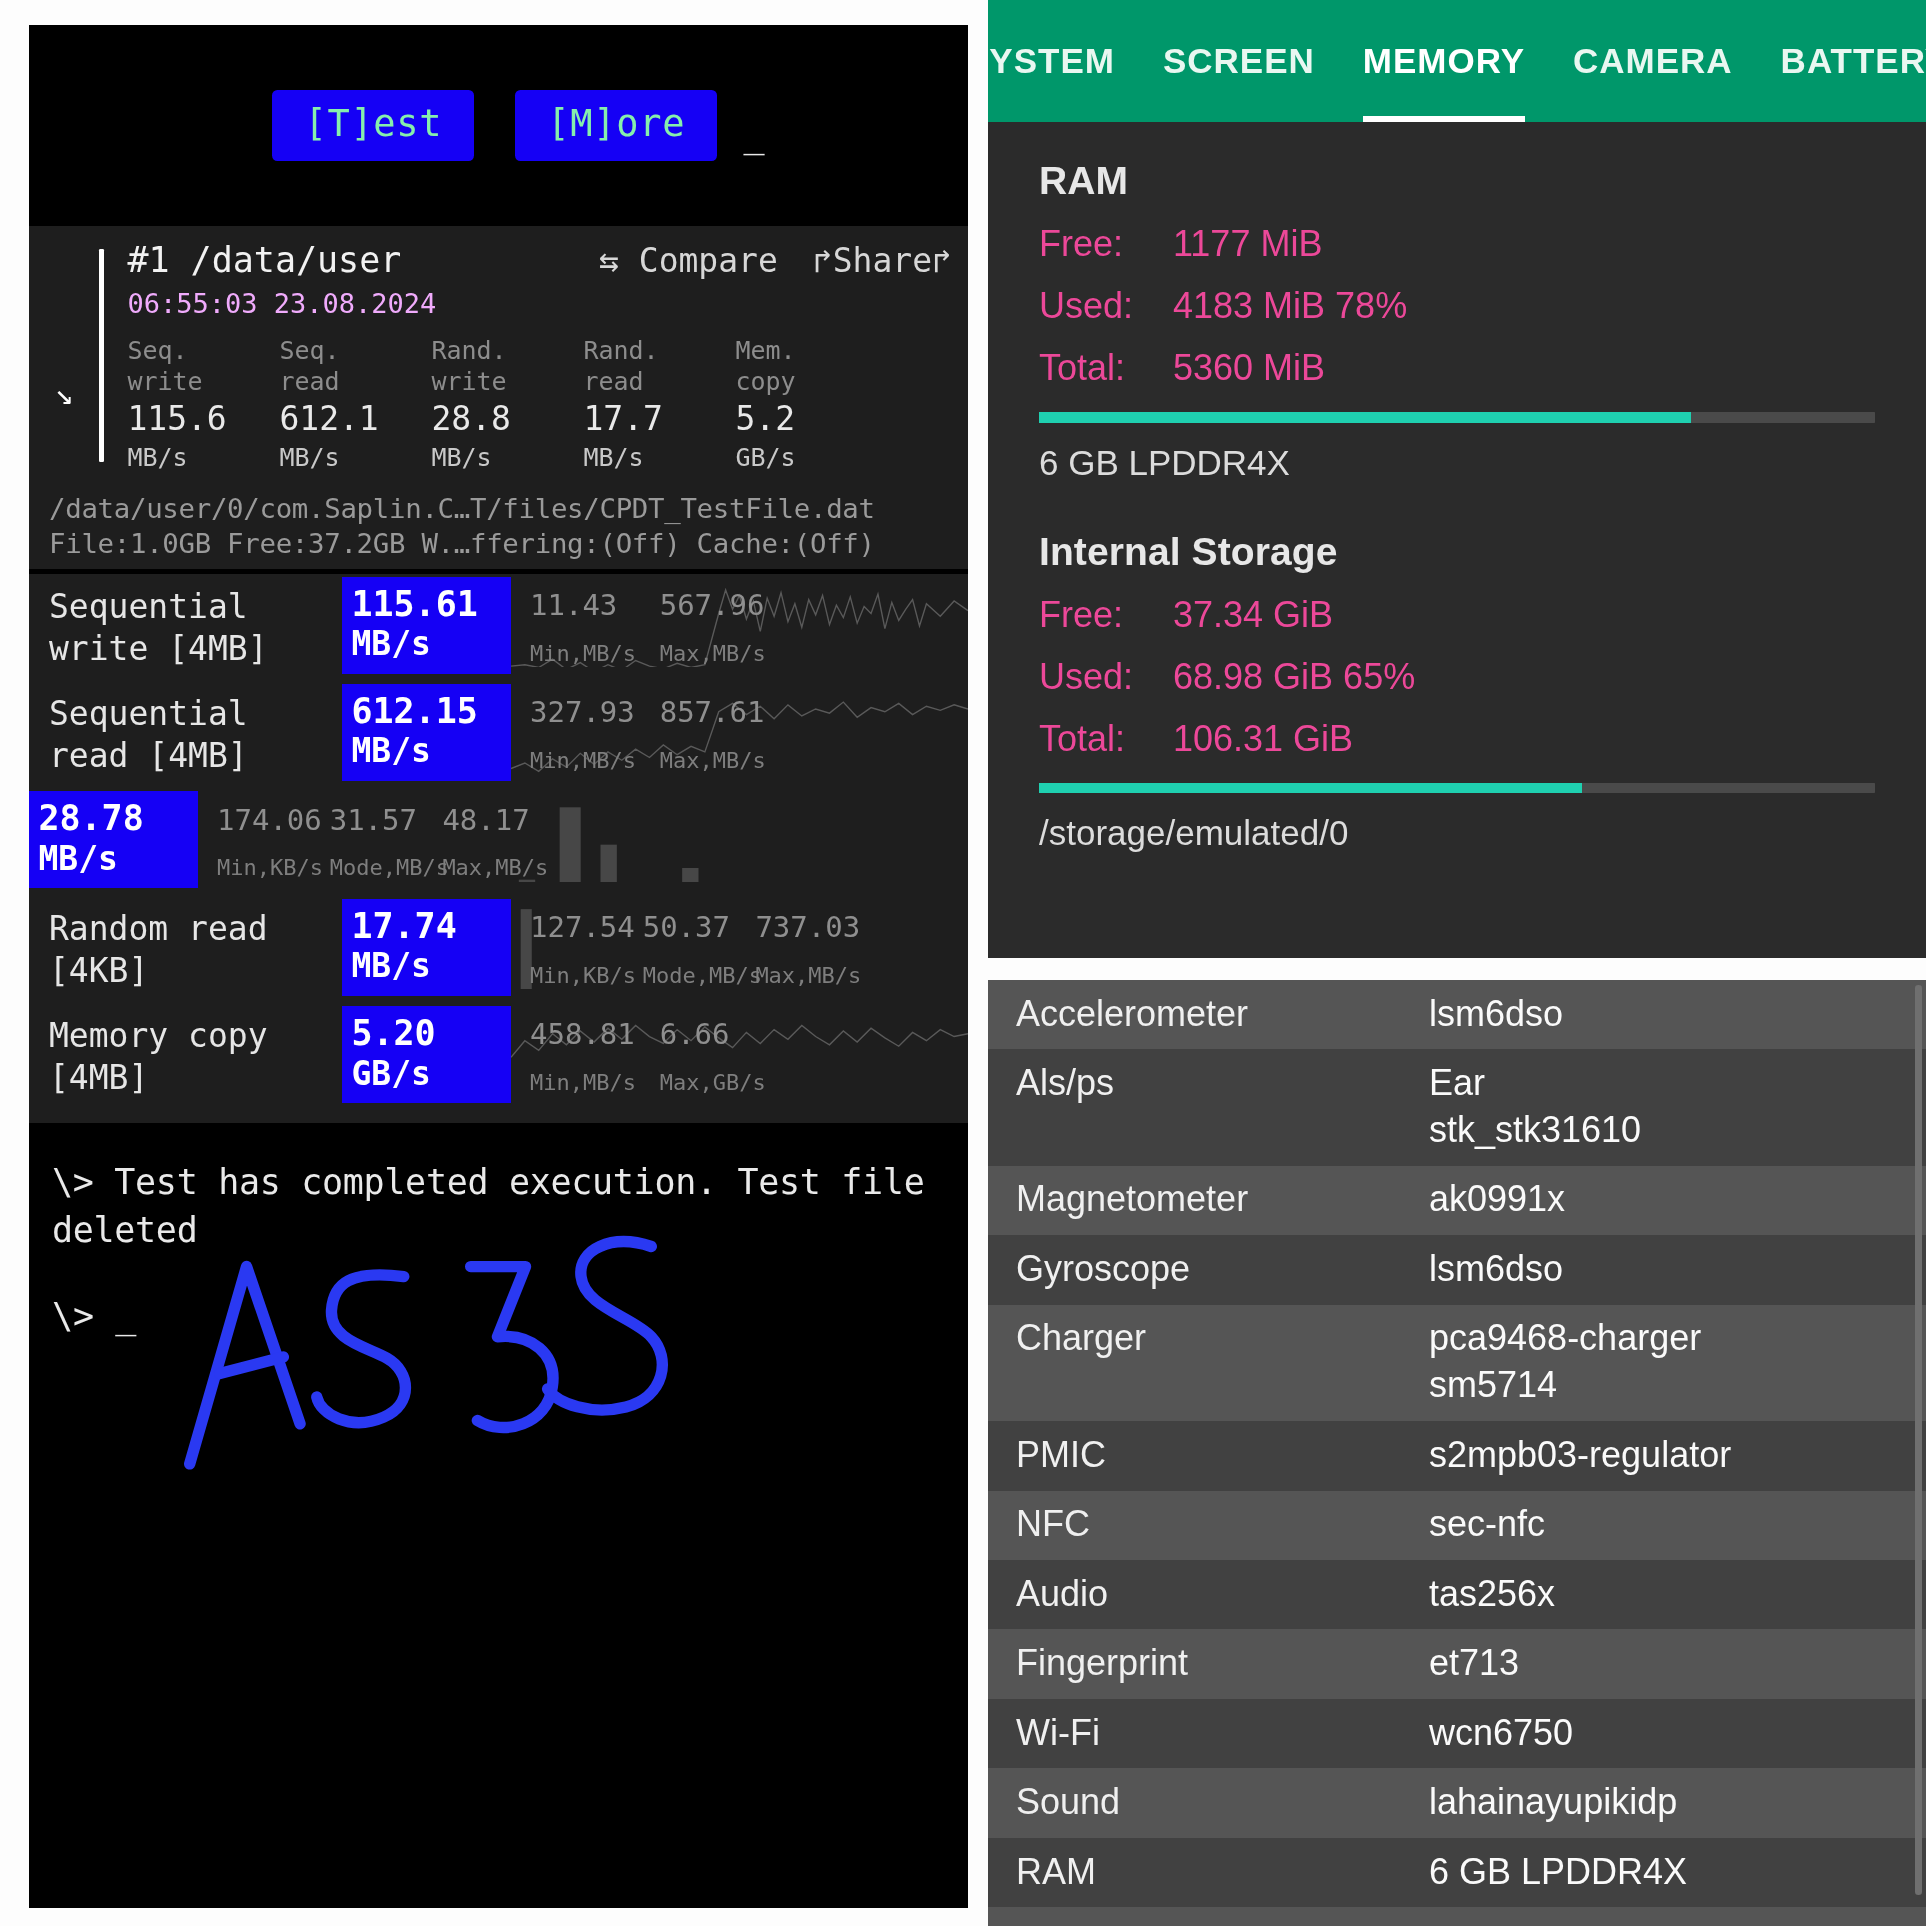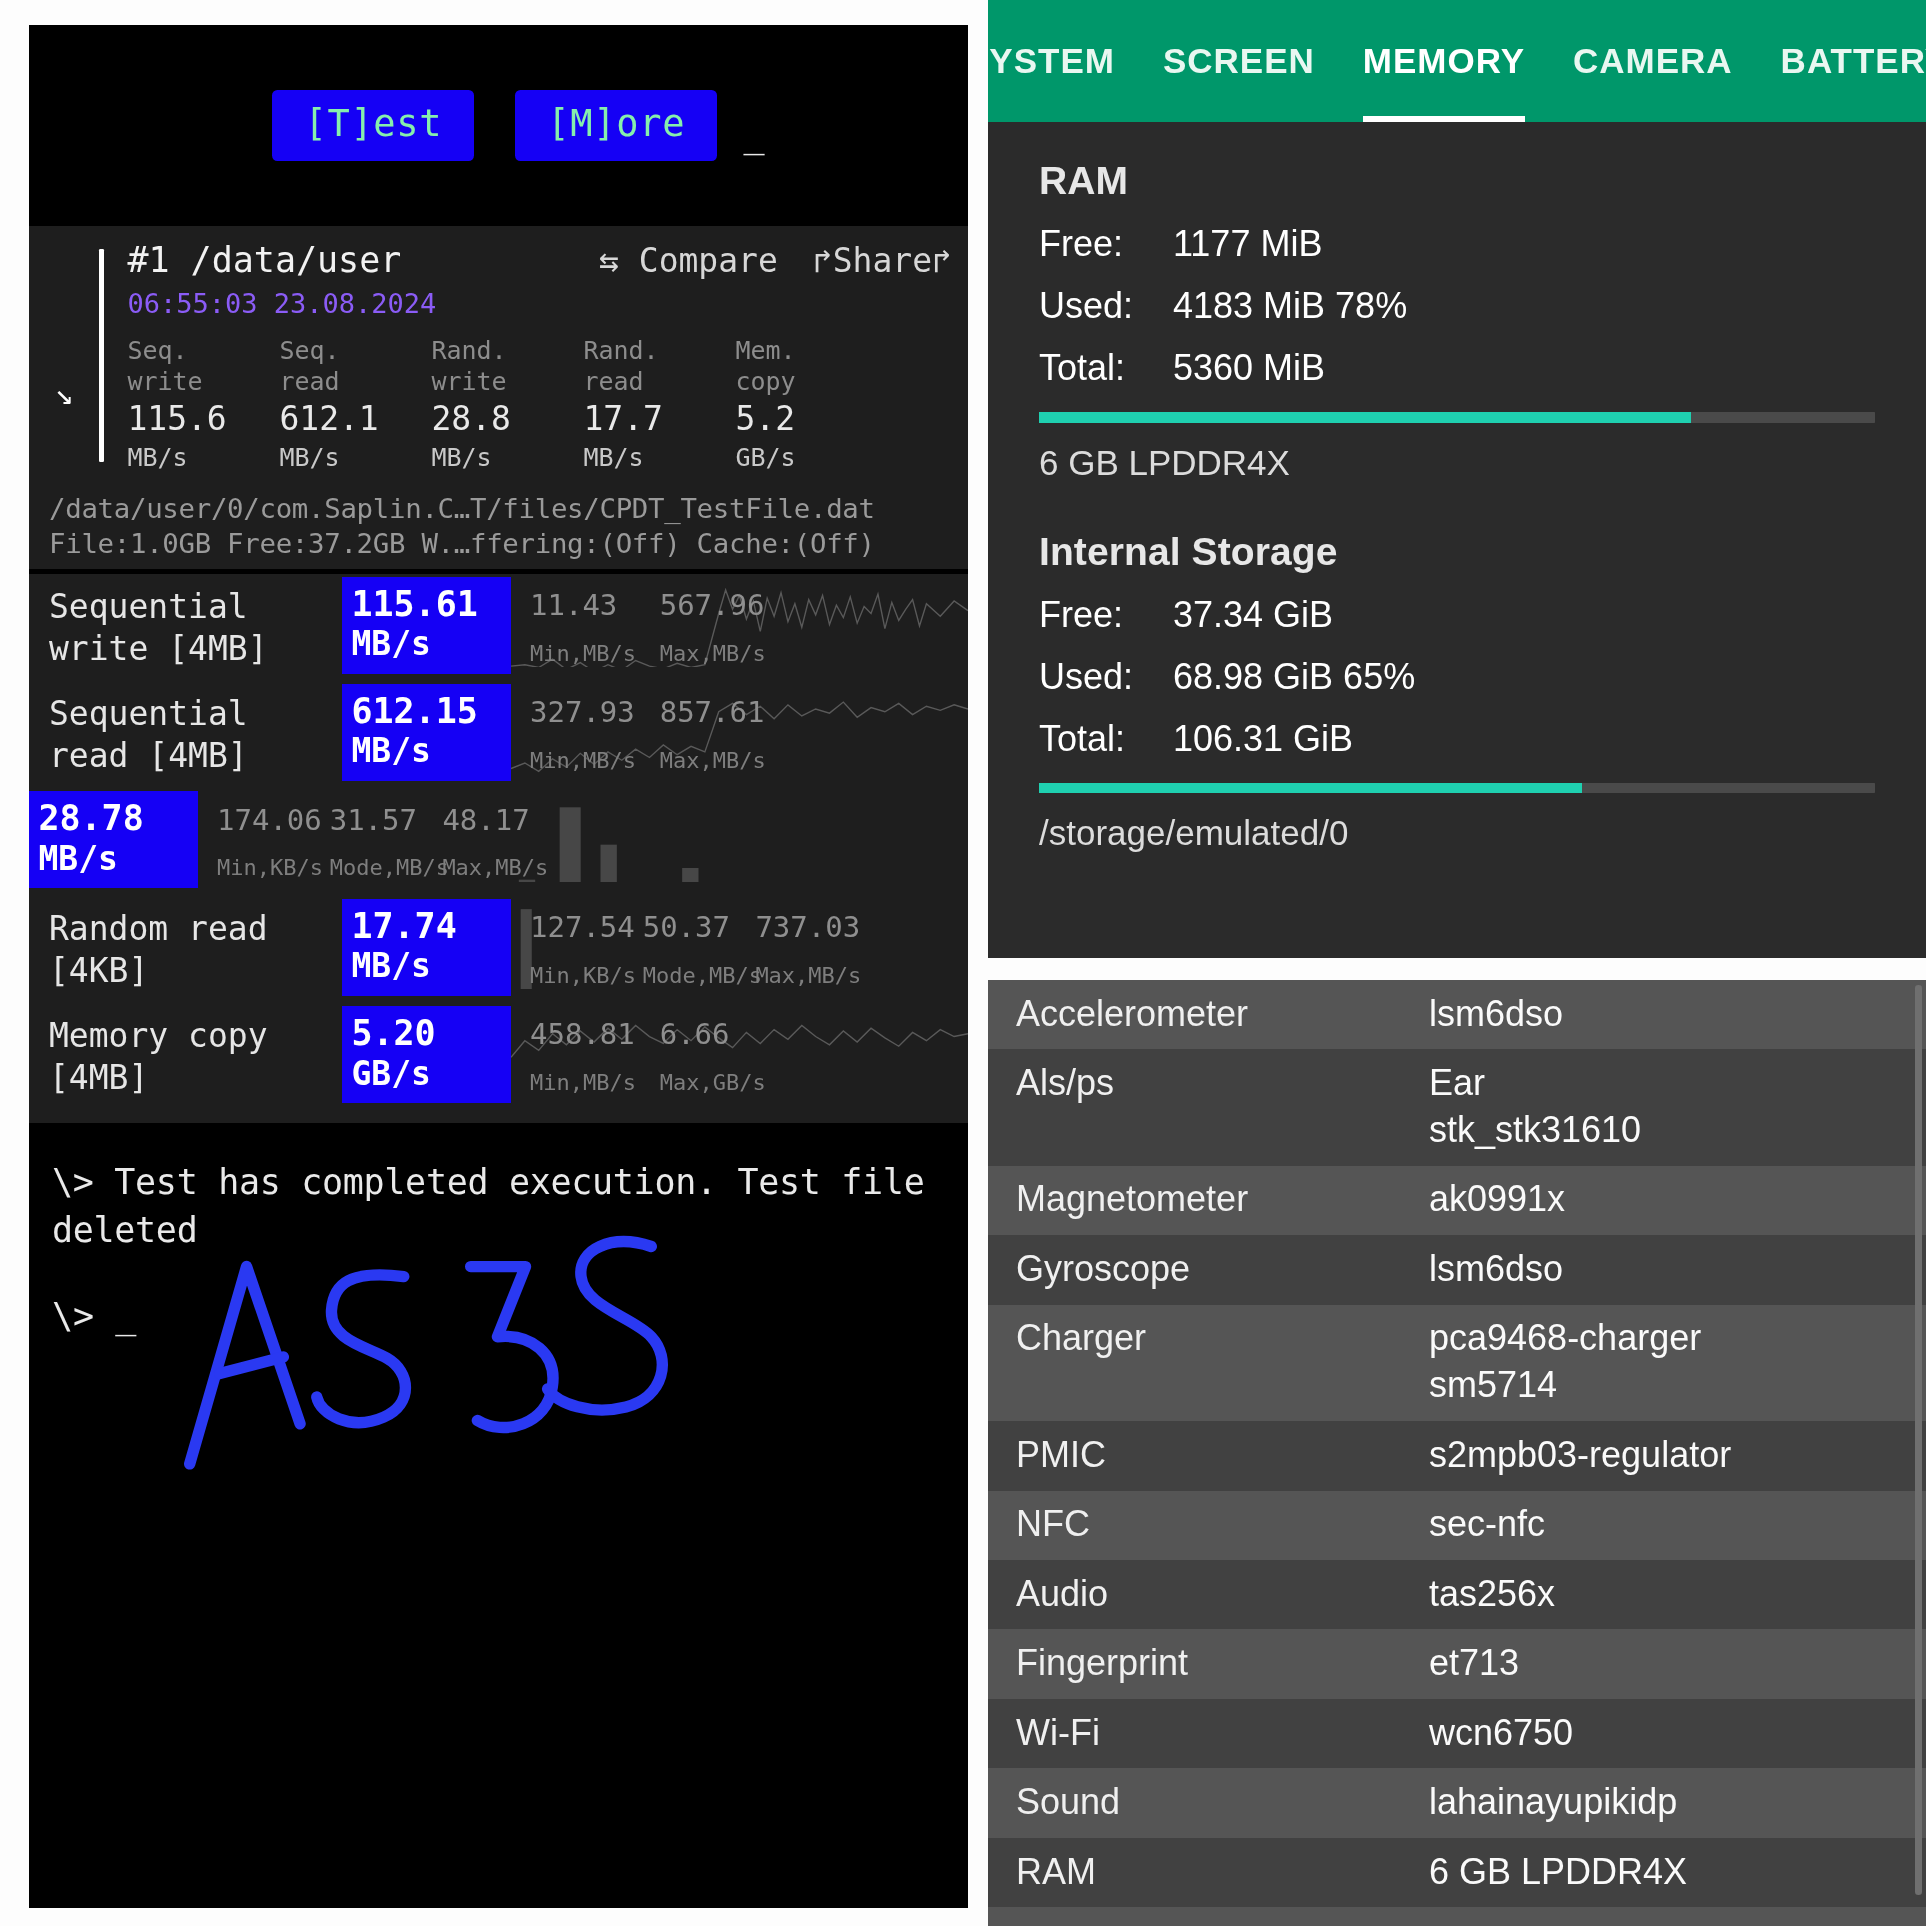--- a/index.html
+++ b/index.html
@@ -42,21 +42,21 @@
   .arrow-col {
     width: 70px; display: flex; align-items: center; justify-content: center;
     color: #ffffff; font-size: 31px; padding-top: 74px;
   }
   .vbar { width: 5.4px; background: #ffffff; margin: 9.4px 0 9.4px 0; border-radius: 1.3px; }
   .card-body { flex: 1; padding-left: 23px; padding-right: 6.7px; }
   .card-head { display: flex; align-items: baseline; }
   .run-title { font-size: 35px; color: #f2f2f2; letter-spacing: 0px; white-space: nowrap; }
   .head-actions { margin-left: auto; display: flex; gap: 35px; align-items: baseline; padding-right: 9.4px; }
   .act { font-size: 33px; color: #d7d7d7; white-space: nowrap; }
-  .run-date { font-size: 27px; color: #8b5cf6; margin-top: 8px; letter-spacing: 0px; }
+  .run-date { font-size: 27px; color: #f0abfc; margin-top: 8px; letter-spacing: 0px; }
 
   .metrics { display: flex; margin-top: 17.4px; gap: 0; }
   .metric { width: 152px; }
   .m-label { font-size: 25px; color: #8d8d8d; line-height: 1.22; }
   .m-val { font-size: 33px; color: #e9e9e9; margin-top: 4px; line-height: 1.1; }
   .m-unit { font-size: 25px; color: #c9c9c9; margin-top: 5.4px; }
 
   .pathblock { background: #1e1e1e; padding: 4px 0 8px 20px; }
   .pathline { font-size: 27.4px; color: #9a9a9a; line-height: 1.28; white-space: nowrap; letter-spacing: -0.3px; }
 
@@ -105,21 +105,21 @@
     display: flex; align-items: center;
   }
   .tab.first { margin-left: -47px; }
   .tab.active { color: #ffffff; }
   .tab.active::after {
     content: ""; position: absolute; left: 24px; right: 24px; bottom: 0;
     height: 6px; background: #ffffff;
   }
   .rt-body { padding: 37px 51px 0 51px; }
   .sec-title { font-size: 39px; font-weight: bold; color: #e7e7e7; letter-spacing: 0.1px; }
-  .kv { display: flex; margin-top: 20px; font-size: 36px; color: #ffffff; }
+  .kv { display: flex; margin-top: 20px; font-size: 36px; color: #ec4899; }
   .kv .k { width: 134px; }
   .kv .v { white-space: nowrap; }
   .bar-track { height: 10.7px; background: #4a4a4a; margin-top: 23px; border-radius: 0.7px; }
   .bar-fill { height: 100%; background: #1fd0b0; }
   .sub-note { font-size: 35px; color: #dcdcdc; margin-top: 20px; }
   .sec-gap { height: 47px; }
 
   
   .right-bottom {
     position: absolute; left: 988px; top: 980px;

